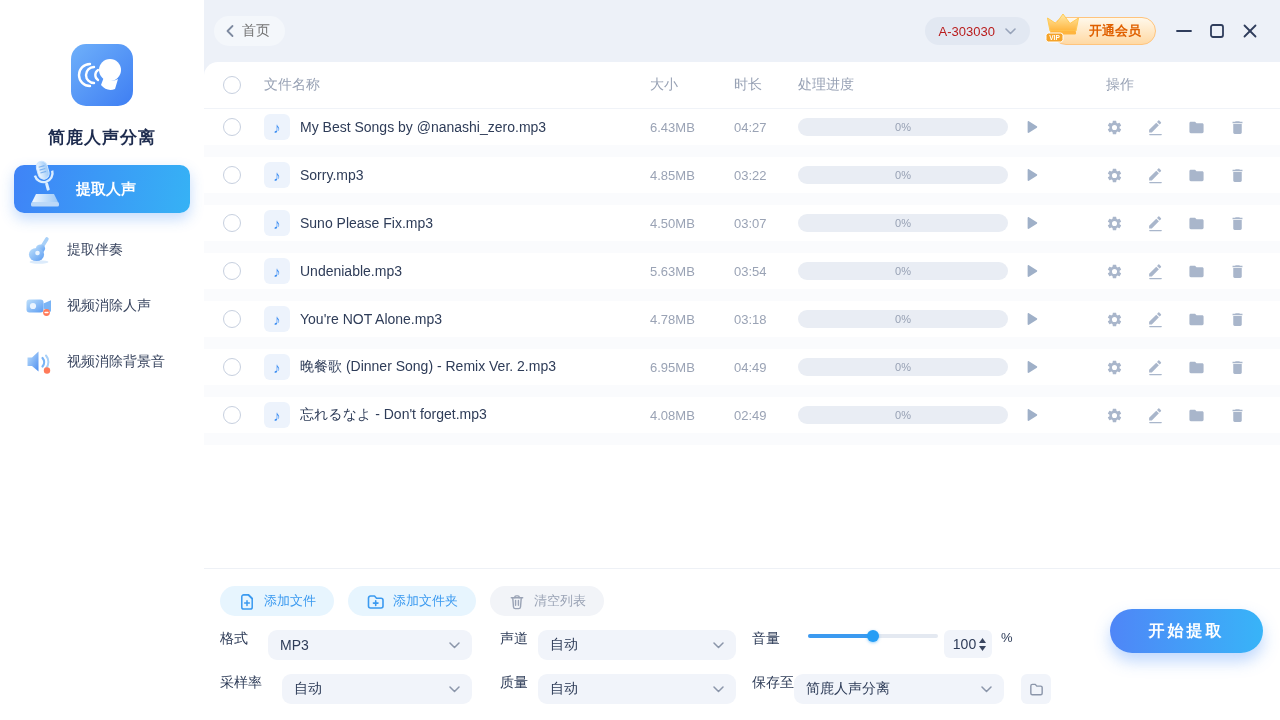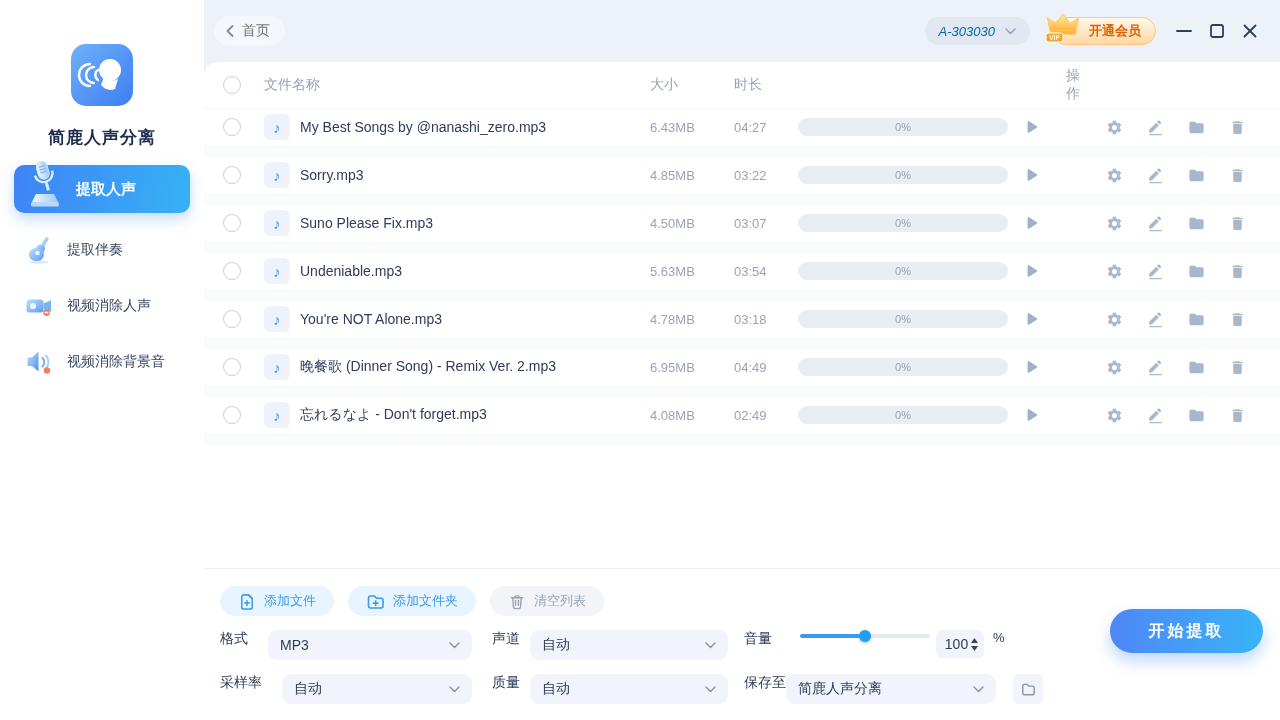--- a/index.html
+++ b/index.html
@@ -20,21 +20,21 @@
     background:linear-gradient(100deg,#3f83f7 0%,#36b2f5 100%);
     color:#fff;font-weight:700;font-size:15px;padding-left:62px;
     box-shadow:0 6px 14px rgba(64,140,246,.30);}
   .nav-item.active .nav-icon{position:absolute;left:8px;top:-9px;width:46px;height:54px;flex:none;}
   
   .right-col{flex:1;display:flex;flex-direction:column;height:720px;min-width:0;}
   .topbar{height:62px;flex:0 0 62px;display:flex;align-items:center;padding:0 18px 0 10px;}
   .back-pill{display:flex;align-items:center;gap:7px;height:30px;padding:0 15px 0 11px;background:#f4f7fb;border-radius:16px;cursor:pointer;}
   .back-pill .back-txt{font-size:14px;color:#737373;}
   .tb-spacer{flex:1;}
-  .account-pill{display:flex;align-items:center;gap:10px;height:28px;padding:0 14px;background:#e2e8f2;border-radius:14px;color:#0369a1;font-size:13px;cursor:pointer;font-style:italic;}
+  .account-pill{display:flex;align-items:center;gap:10px;height:28px;padding:0 14px;background:#e2e8f2;border-radius:14px;color:#b91c1c;font-size:13px;cursor:pointer;}
   .vip{position:relative;margin-left:22px;height:26px;display:flex;align-items:center;
     padding:0 14px 0 36px;border-radius:14px;cursor:pointer;
     background:linear-gradient(180deg,#fff8ea,#ffd9a4);border:1px solid #ffc47d;
     color:#e06000;font-size:13px;font-weight:700;}
   .vip .crown{position:absolute;left:-10px;top:-9px;width:40px;height:34px;}
   .win-controls{display:flex;align-items:center;gap:9px;margin-left:16px;}
   .win-btn{width:24px;height:24px;display:flex;align-items:center;justify-content:center;cursor:pointer;}
   
   .panel{flex:1;background:#fff;border-top-left-radius:14px;display:flex;flex-direction:column;min-height:0;}
   .grid{display:grid;grid-template-columns:56px 390px 84px 64px 224px 40px 1fr;align-items:center;}
@@ -56,21 +56,21 @@
   
   .bottom{flex:0 0 152px;height:152px;box-sizing:border-box;border-top:1px solid #eef1f6;position:relative;padding-left:16px;}
   .btnrow{display:flex;gap:14px;margin-top:17px;}
   .pill-btn{height:30px;display:flex;align-items:center;gap:8px;padding:0 18px;border-radius:16px;font-size:13px;cursor:pointer;}
   .pill-blue{background:#e7f5fe;color:#3b9af0;}
   .pill-grey{background:#f2f4f8;color:#9aa3b5;}
   .setrow{display:flex;align-items:flex-start;margin-top:14px;height:30px;}
   .lbl{font-size:14px;color:#2e3c58;flex:0 0 auto;}
   .lbl-a1{width:48px;}
   .lbl-a2{width:62px;}
-  .lbl-b{width:38px;margin-left:20px;}
+  .lbl-b{width:38px;margin-left:28px;}
   .lbl-c{width:42px;margin-left:16px;font-family:Liberation Mono, monospace;}
   .sel{height:30px;background:#f1f4fa;border-radius:9px;display:flex;align-items:center;justify-content:space-between;padding:0 12px;box-sizing:border-box;color:#2e3c58;font-size:14px;cursor:pointer;}
   .sel-1a{width:204px;}
   .sel-1b{width:190px;}
   .sel-2{width:198px;}
   .sel-3{width:210px;}
   .slider{position:relative;width:130px;height:12px;margin-left:14px;cursor:pointer;}
   .slider .track{position:absolute;top:4px;left:0;width:100%;height:4px;border-radius:2px;background:#e4e9f1;}
   .slider .fill{position:absolute;top:4px;left:0;width:50%;height:4px;border-radius:2px;background:#3b9af0;}
   .slider .thumb{position:absolute;top:0;left:50%;width:12px;height:12px;margin-left:-6px;border-radius:50%;background:#259df5;box-shadow:0 1px 3px rgba(37,157,245,.5);}
@@ -234,20 +234,21 @@
     </div>
   </header>
 
   <main class="panel">
 
     <div class="thead grid">
       <span class="radio"></span>
       <span class="h-name">文件名称</span>
       <span>大小</span>
       <span>时长</span>
+      <span>处理进度</span>
       <span></span>
       <span class="h-actions">操作</span>
     </div>
 
     <div id="table-body">
       <div class="trow grid">
         <span class="radio"></span>
         <div class="c-name">
           <span class="note-badge">♪</span>
           <span class="fname bind-name">My Best Songs by @nanashi_zero.mp3</span>

